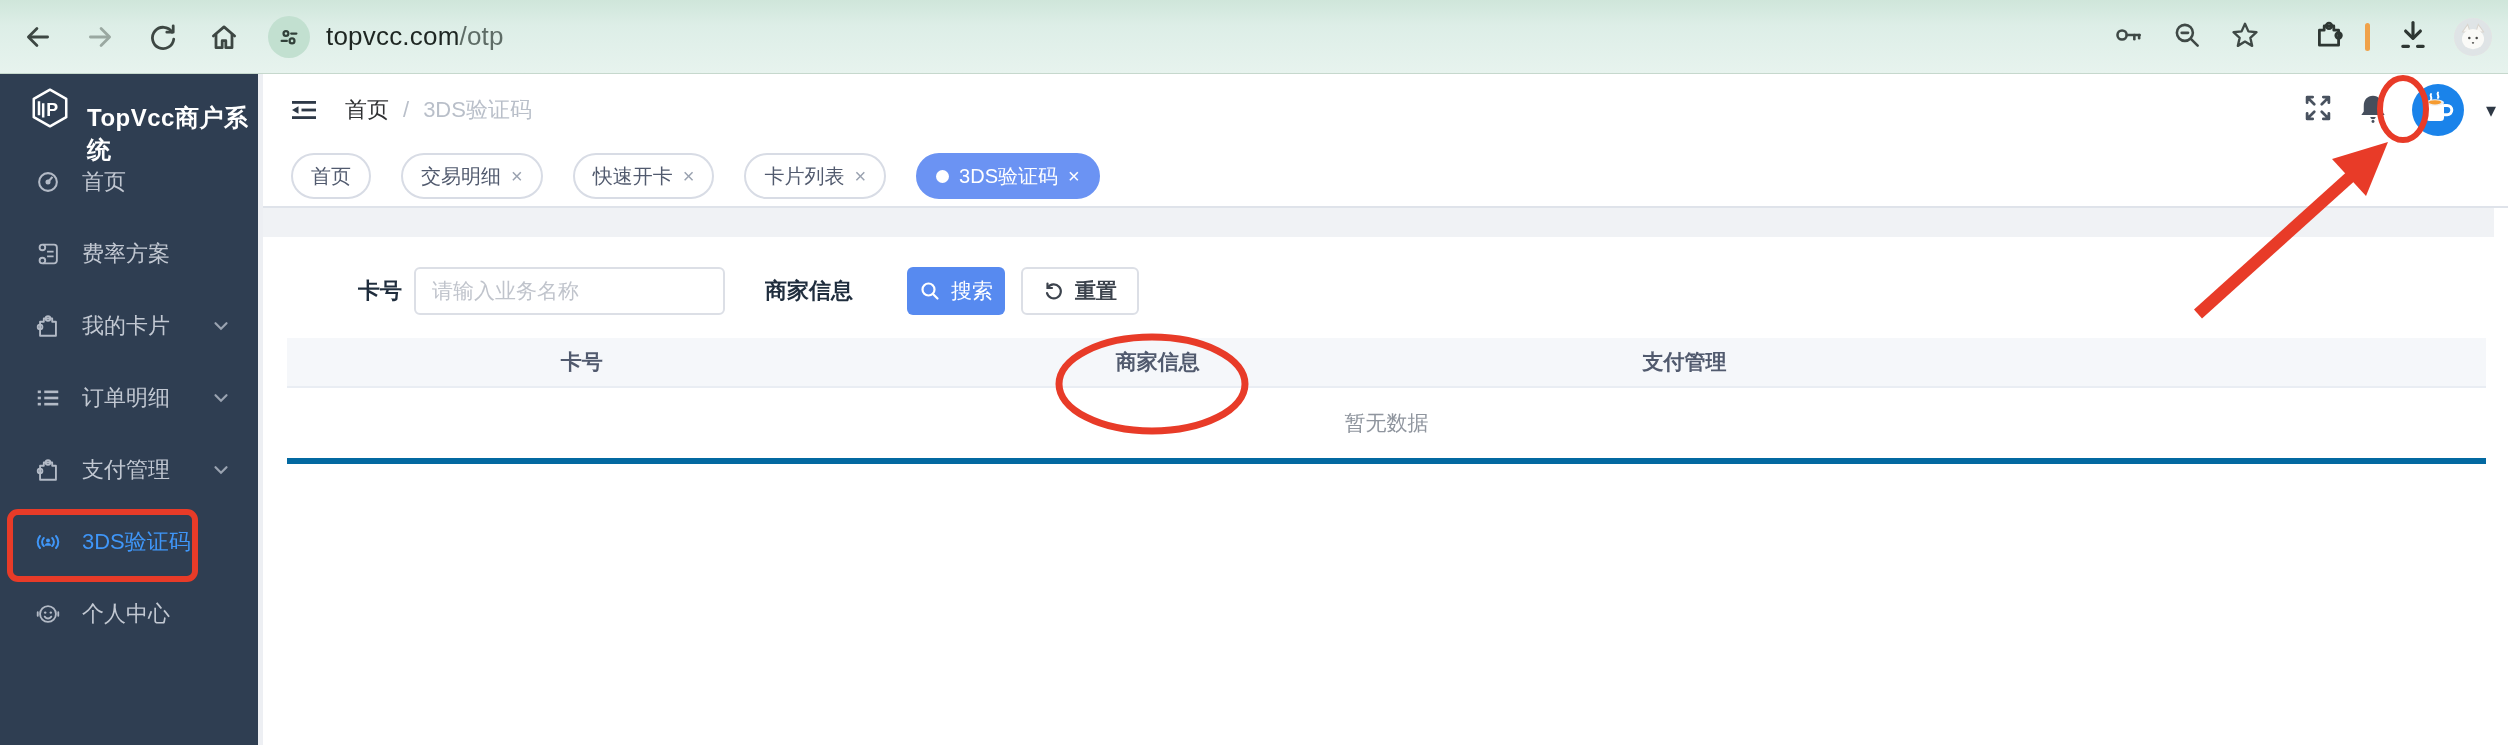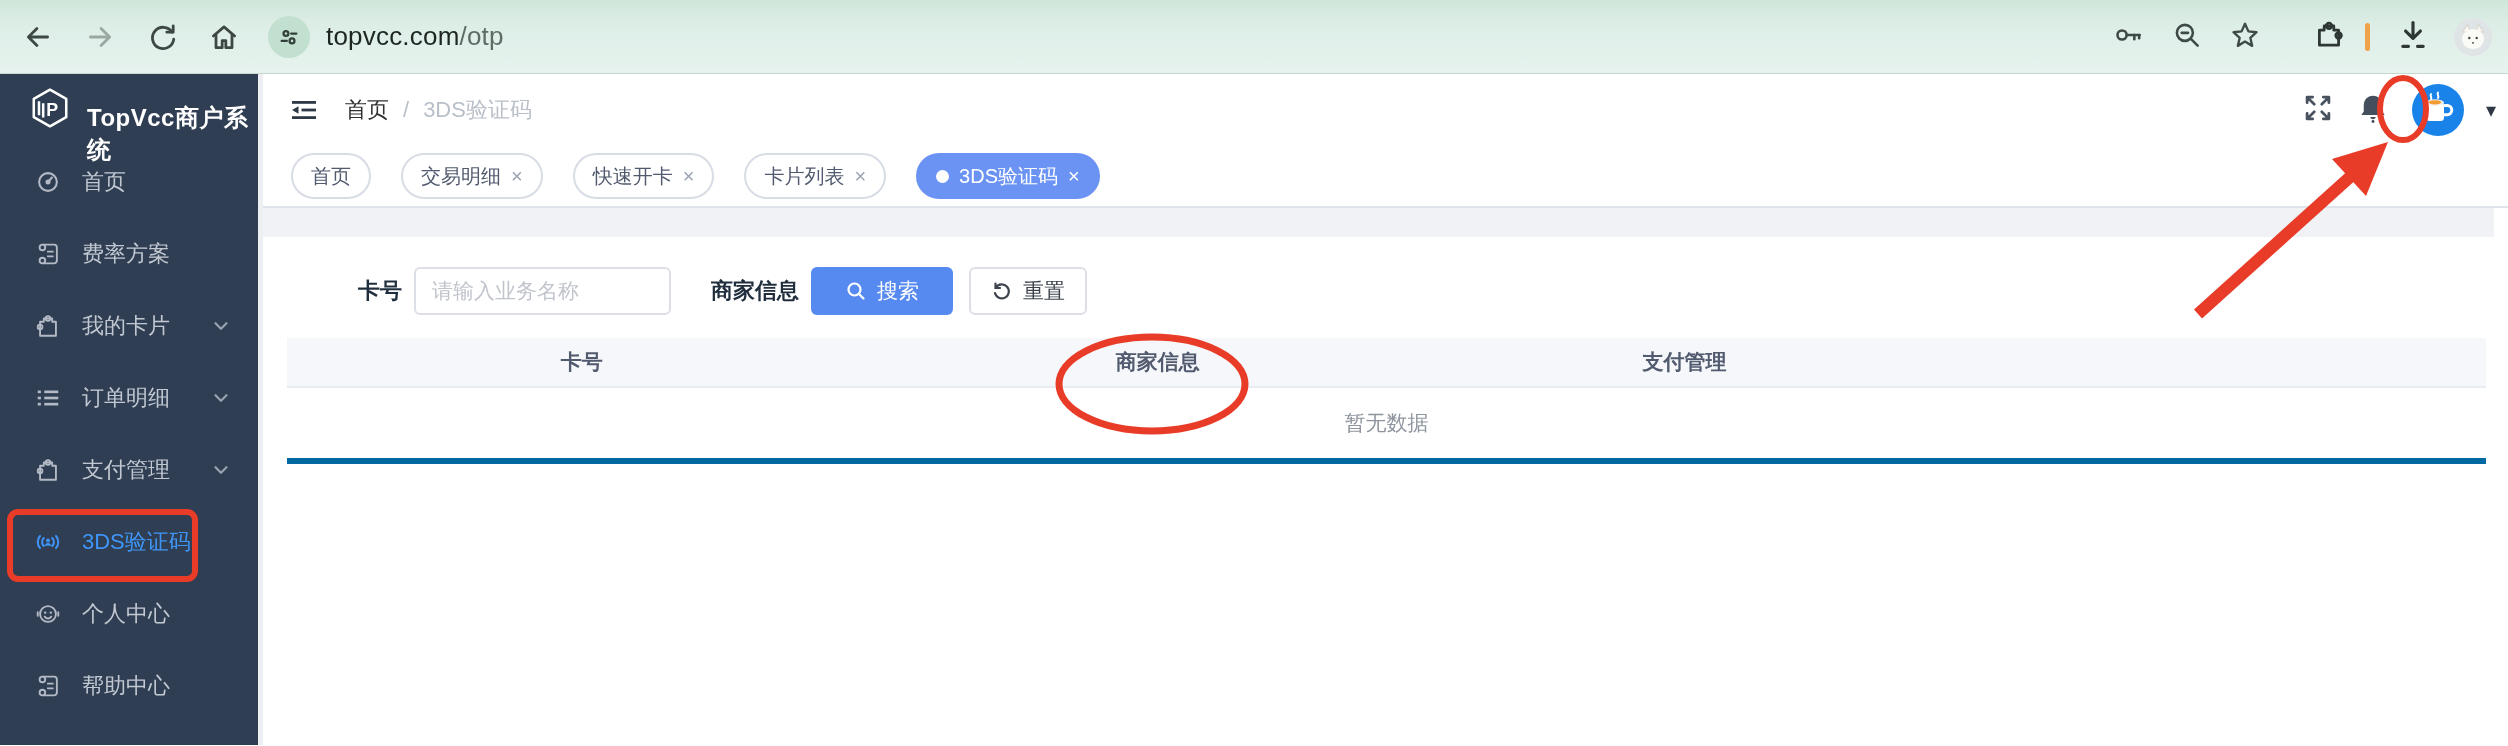--- a/index.html
+++ b/index.html
@@ -63,29 +63,29 @@
   .tab.active { background: #6b93f3; border-color: #6b93f3; color: #fff; }
   .tab.active .close { color: #fff; }
   .tab .dot { width: 13px; height: 13px; border-radius: 50%; background: #fff; }
 
   .gray-band { height: 29px; background: #f0f2f5; margin-right: 14px; }
 
   
   .search-row { display: flex; align-items: center; margin: 30px 0 0 95px; height: 48px; }
   .form-label { font-size: 22px; font-weight: 700; color: #1f2d3d; margin-right: 12px; white-space: nowrap; }
   .text-input {
-    width: 257px; height: 48px; border: 2px solid #dcdfe6; border-radius: 6px;
+    width: 311px; height: 48px; border: 2px solid #dcdfe6; border-radius: 6px;
     padding: 0 16px; font-size: 21px; color: #333; background: #fff; outline: none;
     font-family: inherit;
   }
   .text-input::placeholder { color: #c0c4cc; }
   .ml40 { margin-left: 40px; }
   .btn { height: 48px; border-radius: 6px; font-size: 21px; display: inline-flex; align-items: center; gap: 10px; cursor: pointer; font-family: inherit; }
-  .btn-primary { padding: 0 34px; background: #578af0; border: none; color: #fff; }
-  .btn-plain { margin-left: 16px; padding: 0 20px; background: #fff; border: 2px solid #dcdfe6; color: #3c434d; }
+  .btn-primary { margin-left: 42px; padding: 0 12px; background: #578af0; border: none; color: #fff; }
+  .btn-plain { margin-left: 16px; padding: 0 20px; background: #fff; border: 2px solid #dcdfe6; color: #3c434d; font-weight: bold; }
 
   
   .table { margin: 23px 0 0 24px; width: 2199px; font-size: 21px; }
   .thead { display: flex; align-items: center; height: 50px; background: #f5f7fa; color: #515a6e; font-weight: 700; border-bottom: 2px solid #e9edf3; }
   .th { text-align: center; }
   .th:nth-child(1){ width:26.8%; } .th:nth-child(2){ width:25.6%; }
   .th:nth-child(3){ width:22.3%; } .th:nth-child(4){ width:14.5%; } .th:nth-child(5){ width:10.8%; }
   .empty-row { height: 76px; display: flex; align-items: center; justify-content: center; color: #8f959e; border-bottom: 6px solid #0369a1; }
 
   
@@ -278,31 +278,20 @@
             <circle cx="15" cy="15" r="8.5"></circle>
             <path d="M4 13v4M26 13v4"></path>
             <circle cx="12" cy="13.5" r="1.3" fill="#b3bac6" stroke="none"></circle>
             <circle cx="18" cy="13.5" r="1.3" fill="#b3bac6" stroke="none"></circle>
             <path d="M11.5 17.8c1 1.3 2.3 2 3.5 2s2.5-.7 3.5-2"></path>
           </svg>
         </span>
       <span>个人中心</span>
     </div>
 
-    <div class="menu-item">
-      <span class="mi-icon">
-          <svg width="28" height="28" viewBox="0 0 30 30" fill="none" stroke="#b3bac6" stroke-width="2">
-            <path d="M9.5 5h12a3 3 0 0 1 3 3v14a3 3 0 0 1-3 3h-12"></path>
-            <circle cx="9" cy="8" r="3"></circle>
-            <circle cx="9" cy="22" r="3"></circle>
-            <path d="M14 12.5h7M14 17.5h7"></path>
-          </svg>
-        </span>
-      <span>帮助中心</span>
-    </div>
   </div>
 
   <div class="main">
     <div class="main-header">
       <span class="fold-btn">
           <svg width="30" height="30" viewBox="0 0 30 30" fill="#2e3947">
             <rect x="3" y="6" width="24" height="2.8"></rect>
             <rect x="3" y="21.2" width="24" height="2.8"></rect>
             <rect x="12.5" y="13.6" width="14.5" height="2.8"></rect>
             <polygon points="3,15 9.5,11.2 9.5,18.8"></polygon>

